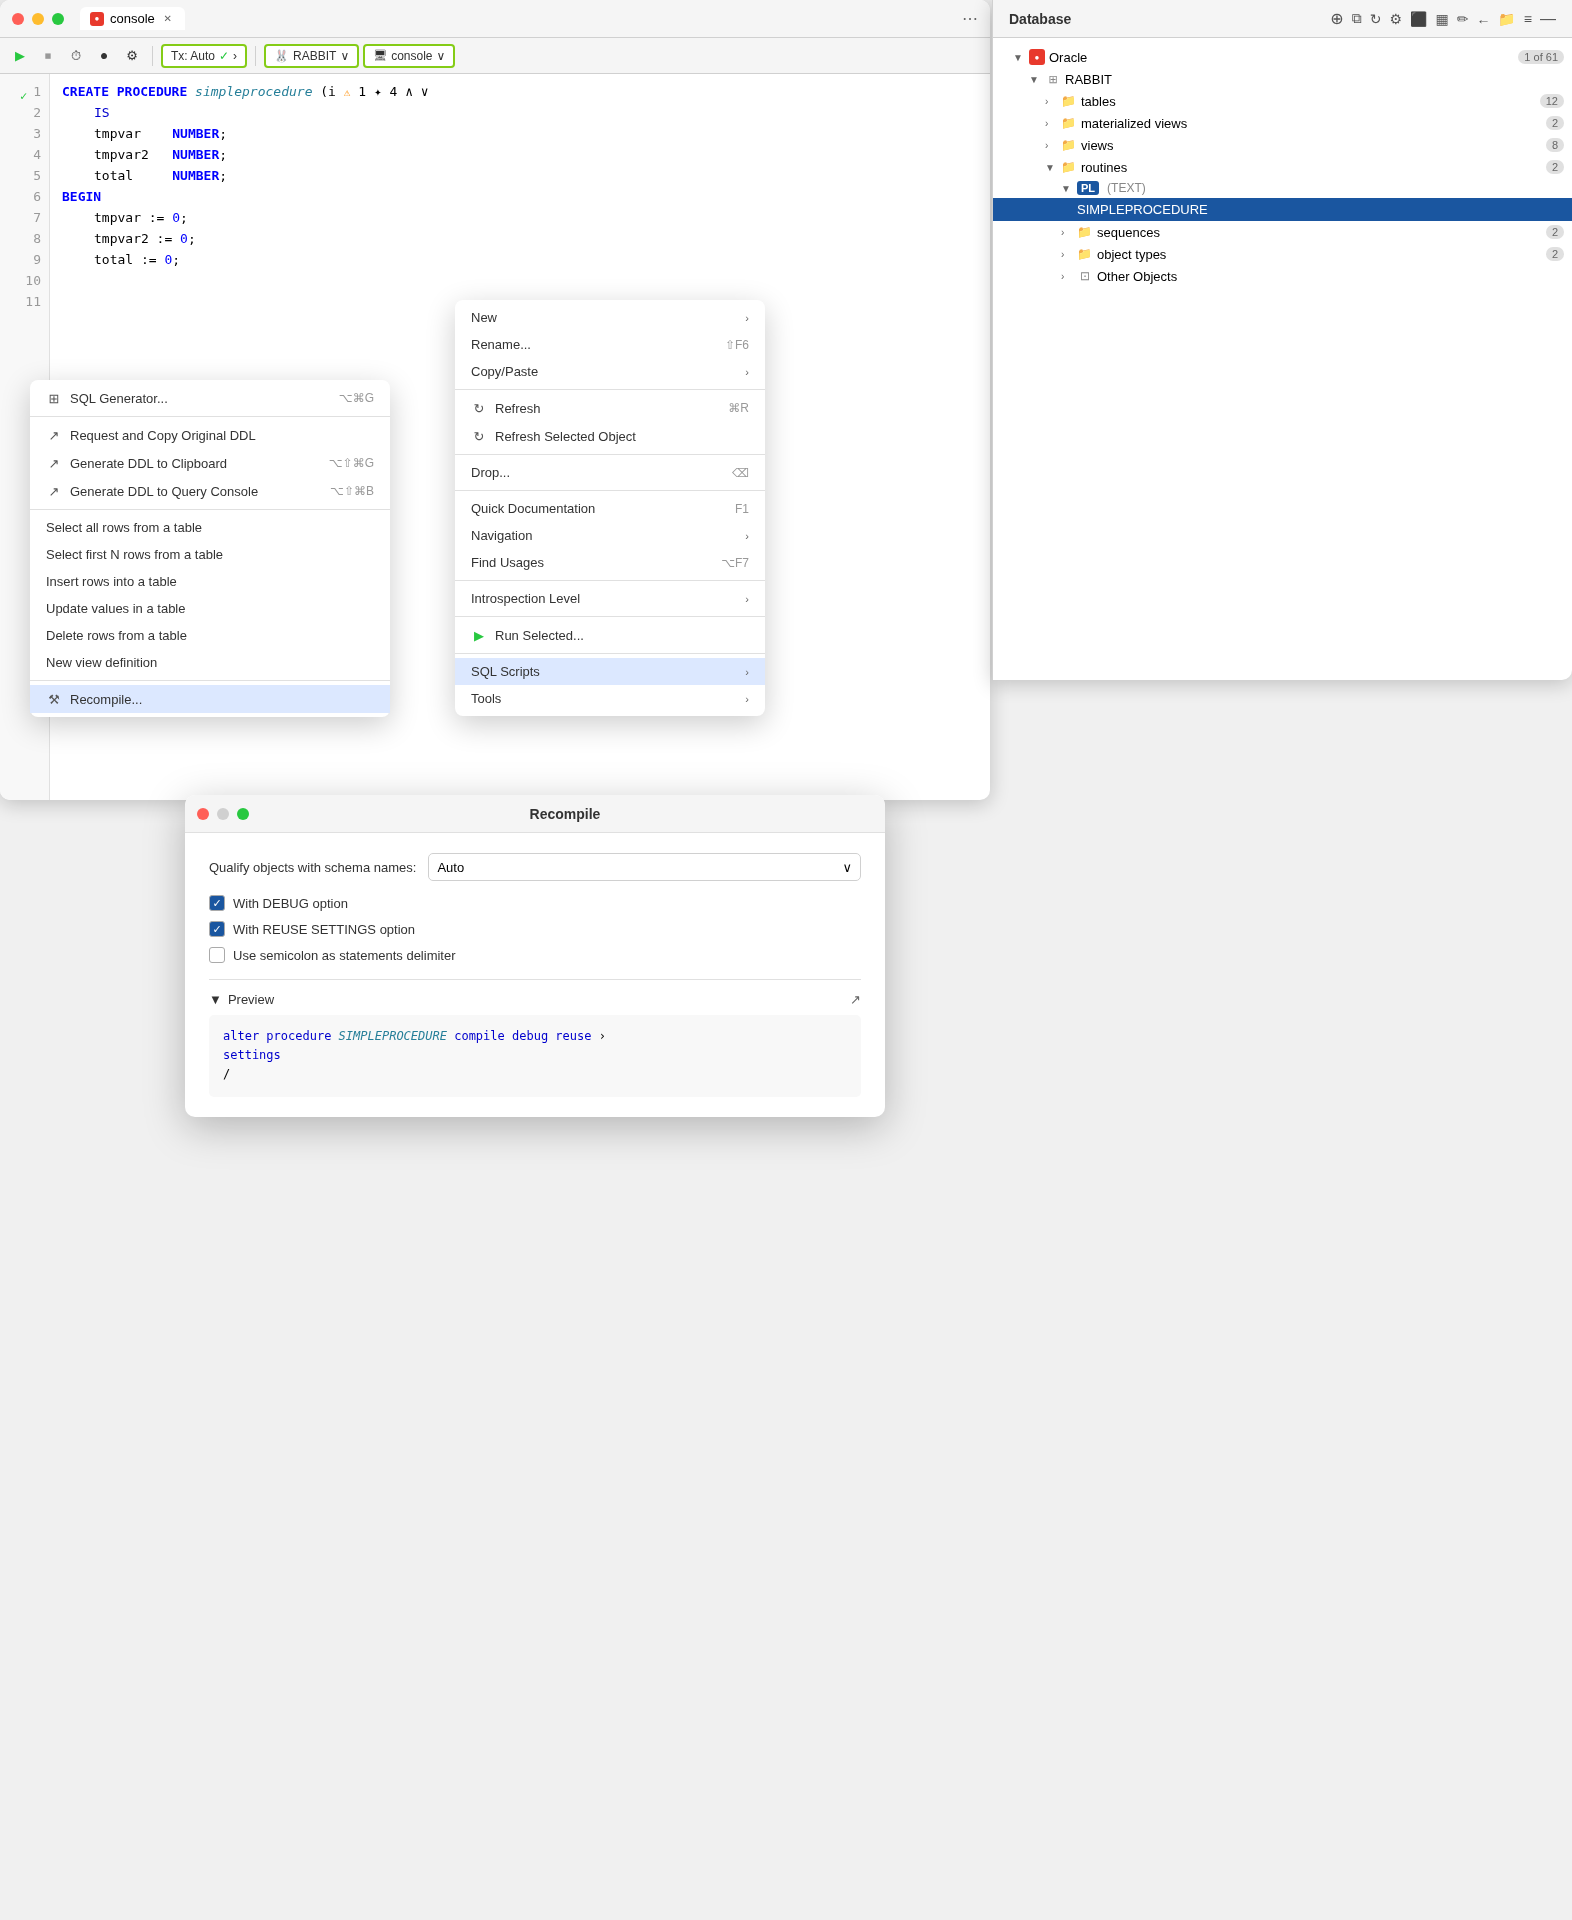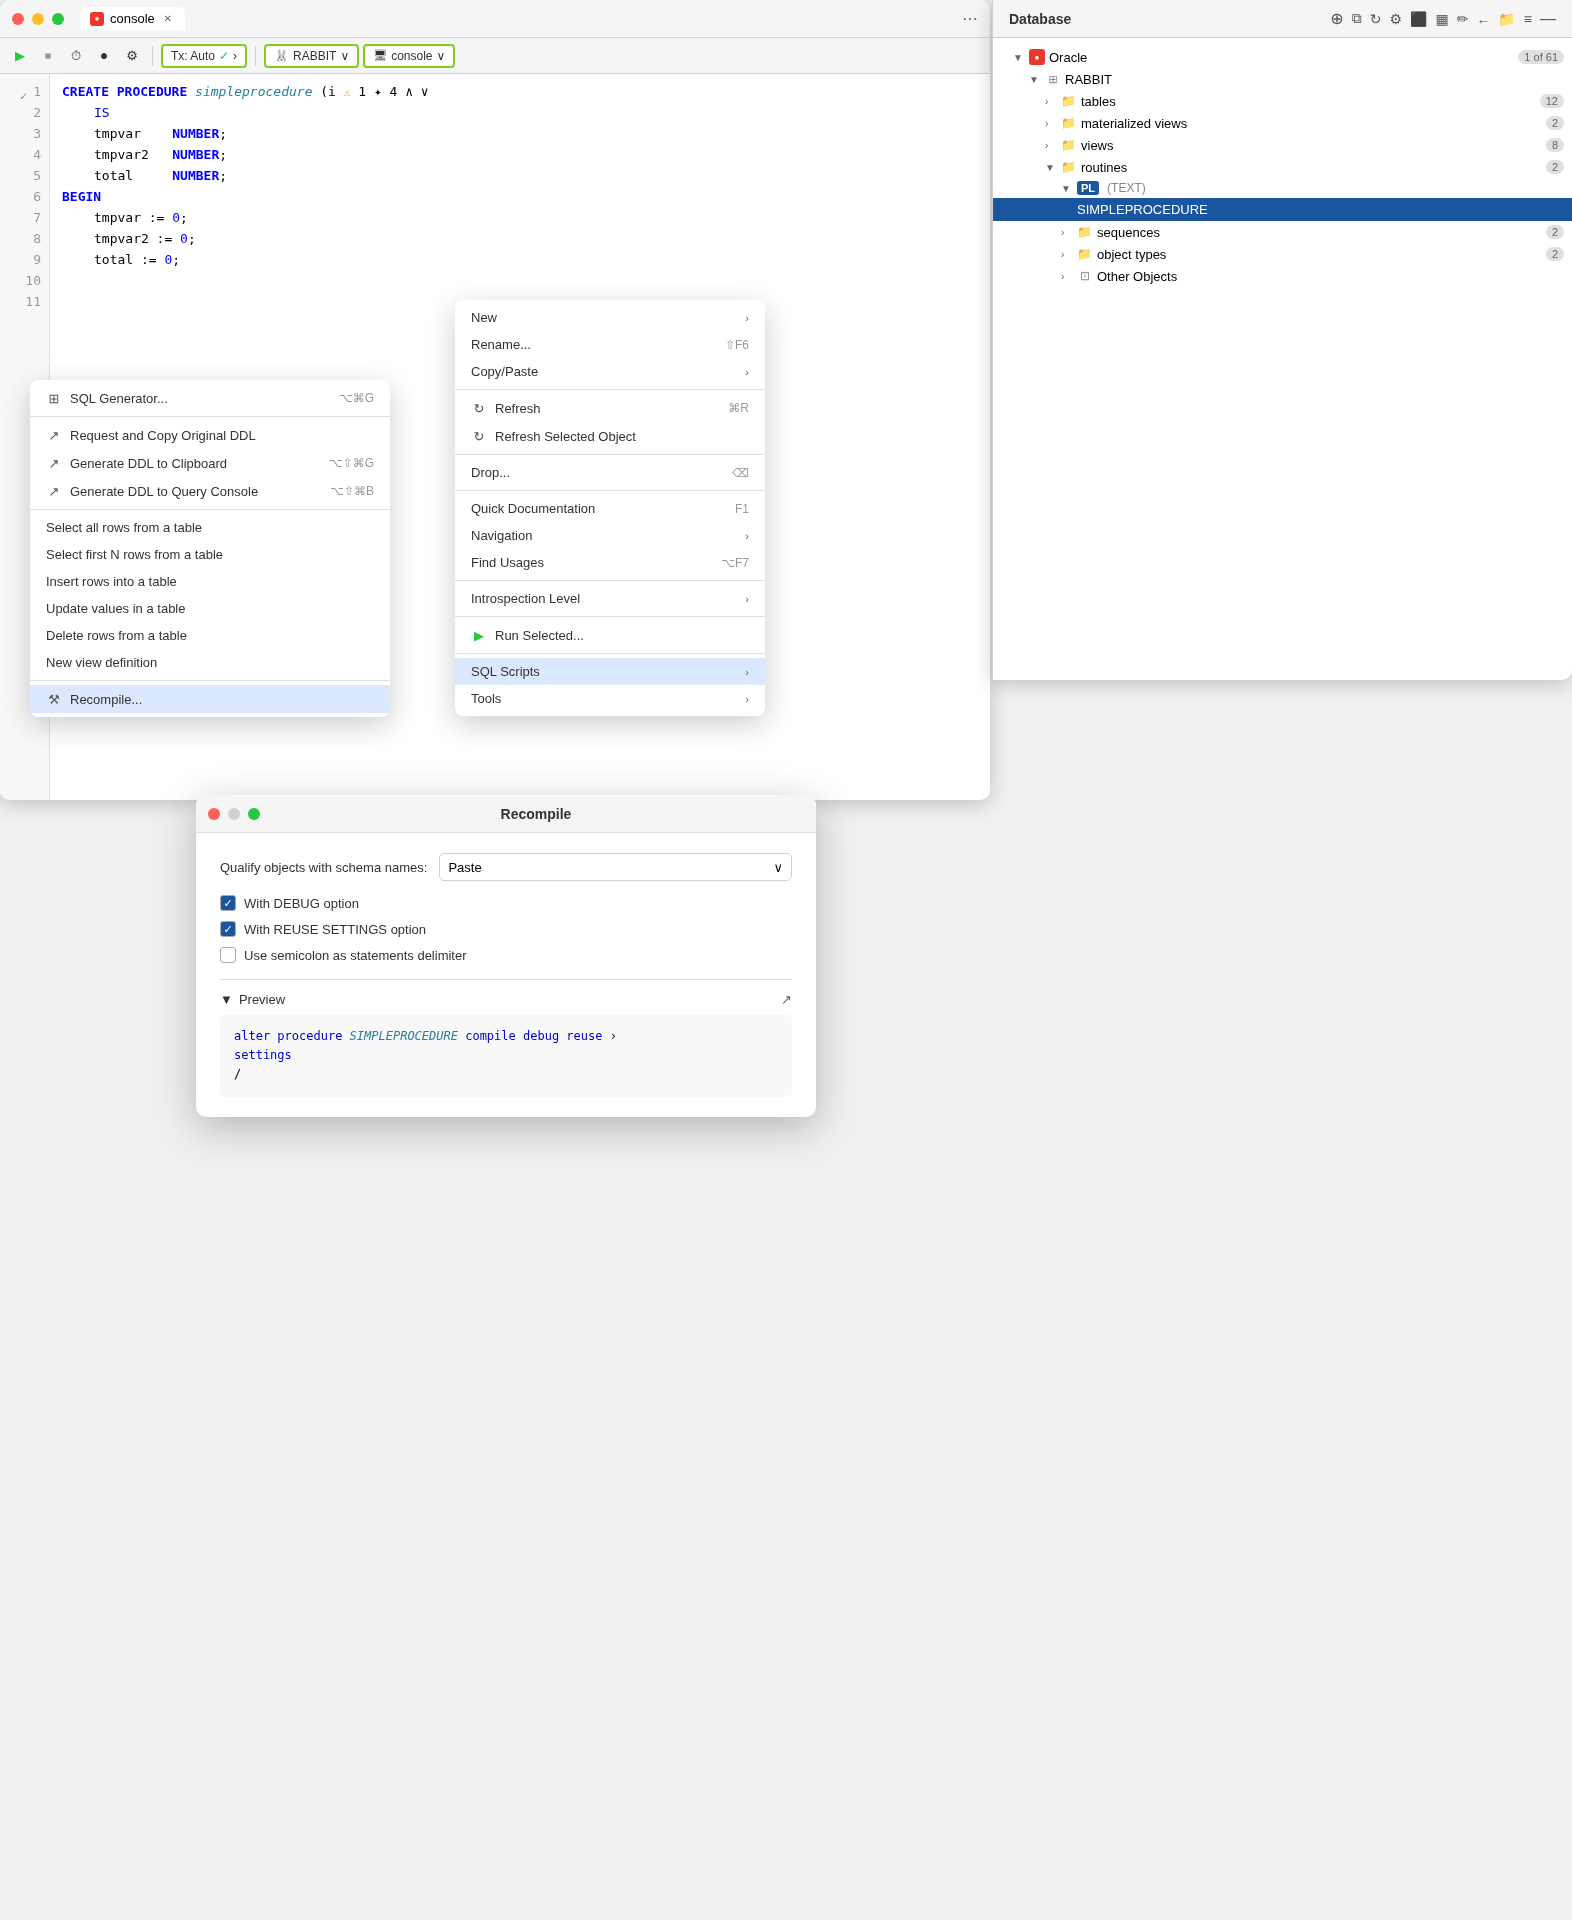--- a/index.html
+++ b/index.html
@@ -249,22 +249,22 @@
       box-shadow: 0 8px 30px rgba(0,0,0,0.2);
       padding: 4px 0;
       z-index: 200;
     }
     .menu-arrow { margin-left: auto; color: #666; font-size: 11px; }
 
     
     .dialog {
       position: absolute;
       top: 795px;
-      left: 196px;
-      width: 620px;
+      left: 185px;
+      width: 700px;
       background: #ffffff;
       border-radius: 10px;
       box-shadow: 0 10px 40px rgba(0,0,0,0.25);
       z-index: 300;
       overflow: hidden;
     }
     .dialog-titlebar {
       display: flex;
       align-items: center;
       background: #f5f5f5;
@@ -709,21 +709,21 @@
     <span class="traffic-light tl-red"></span>
     <span class="traffic-light" style="background:#d0d0d0;"></span>
     <span class="traffic-light tl-green"></span>
     <span class="dialog-title">Recompile</span>
   </div>
 
   <div class="dialog-body">
     <div class="form-row">
       <span class="form-label">Qualify objects with schema names:</span>
       <div class="form-select">
-        <span>Paste</span>
+        <span>Auto</span>
         <span>∨</span>
       </div>
     </div>
 
     <div class="checkbox-row">
       <div class="checkbox">✓</div>
       <span>With DEBUG option</span>
     </div>
 
     <div class="checkbox-row">

